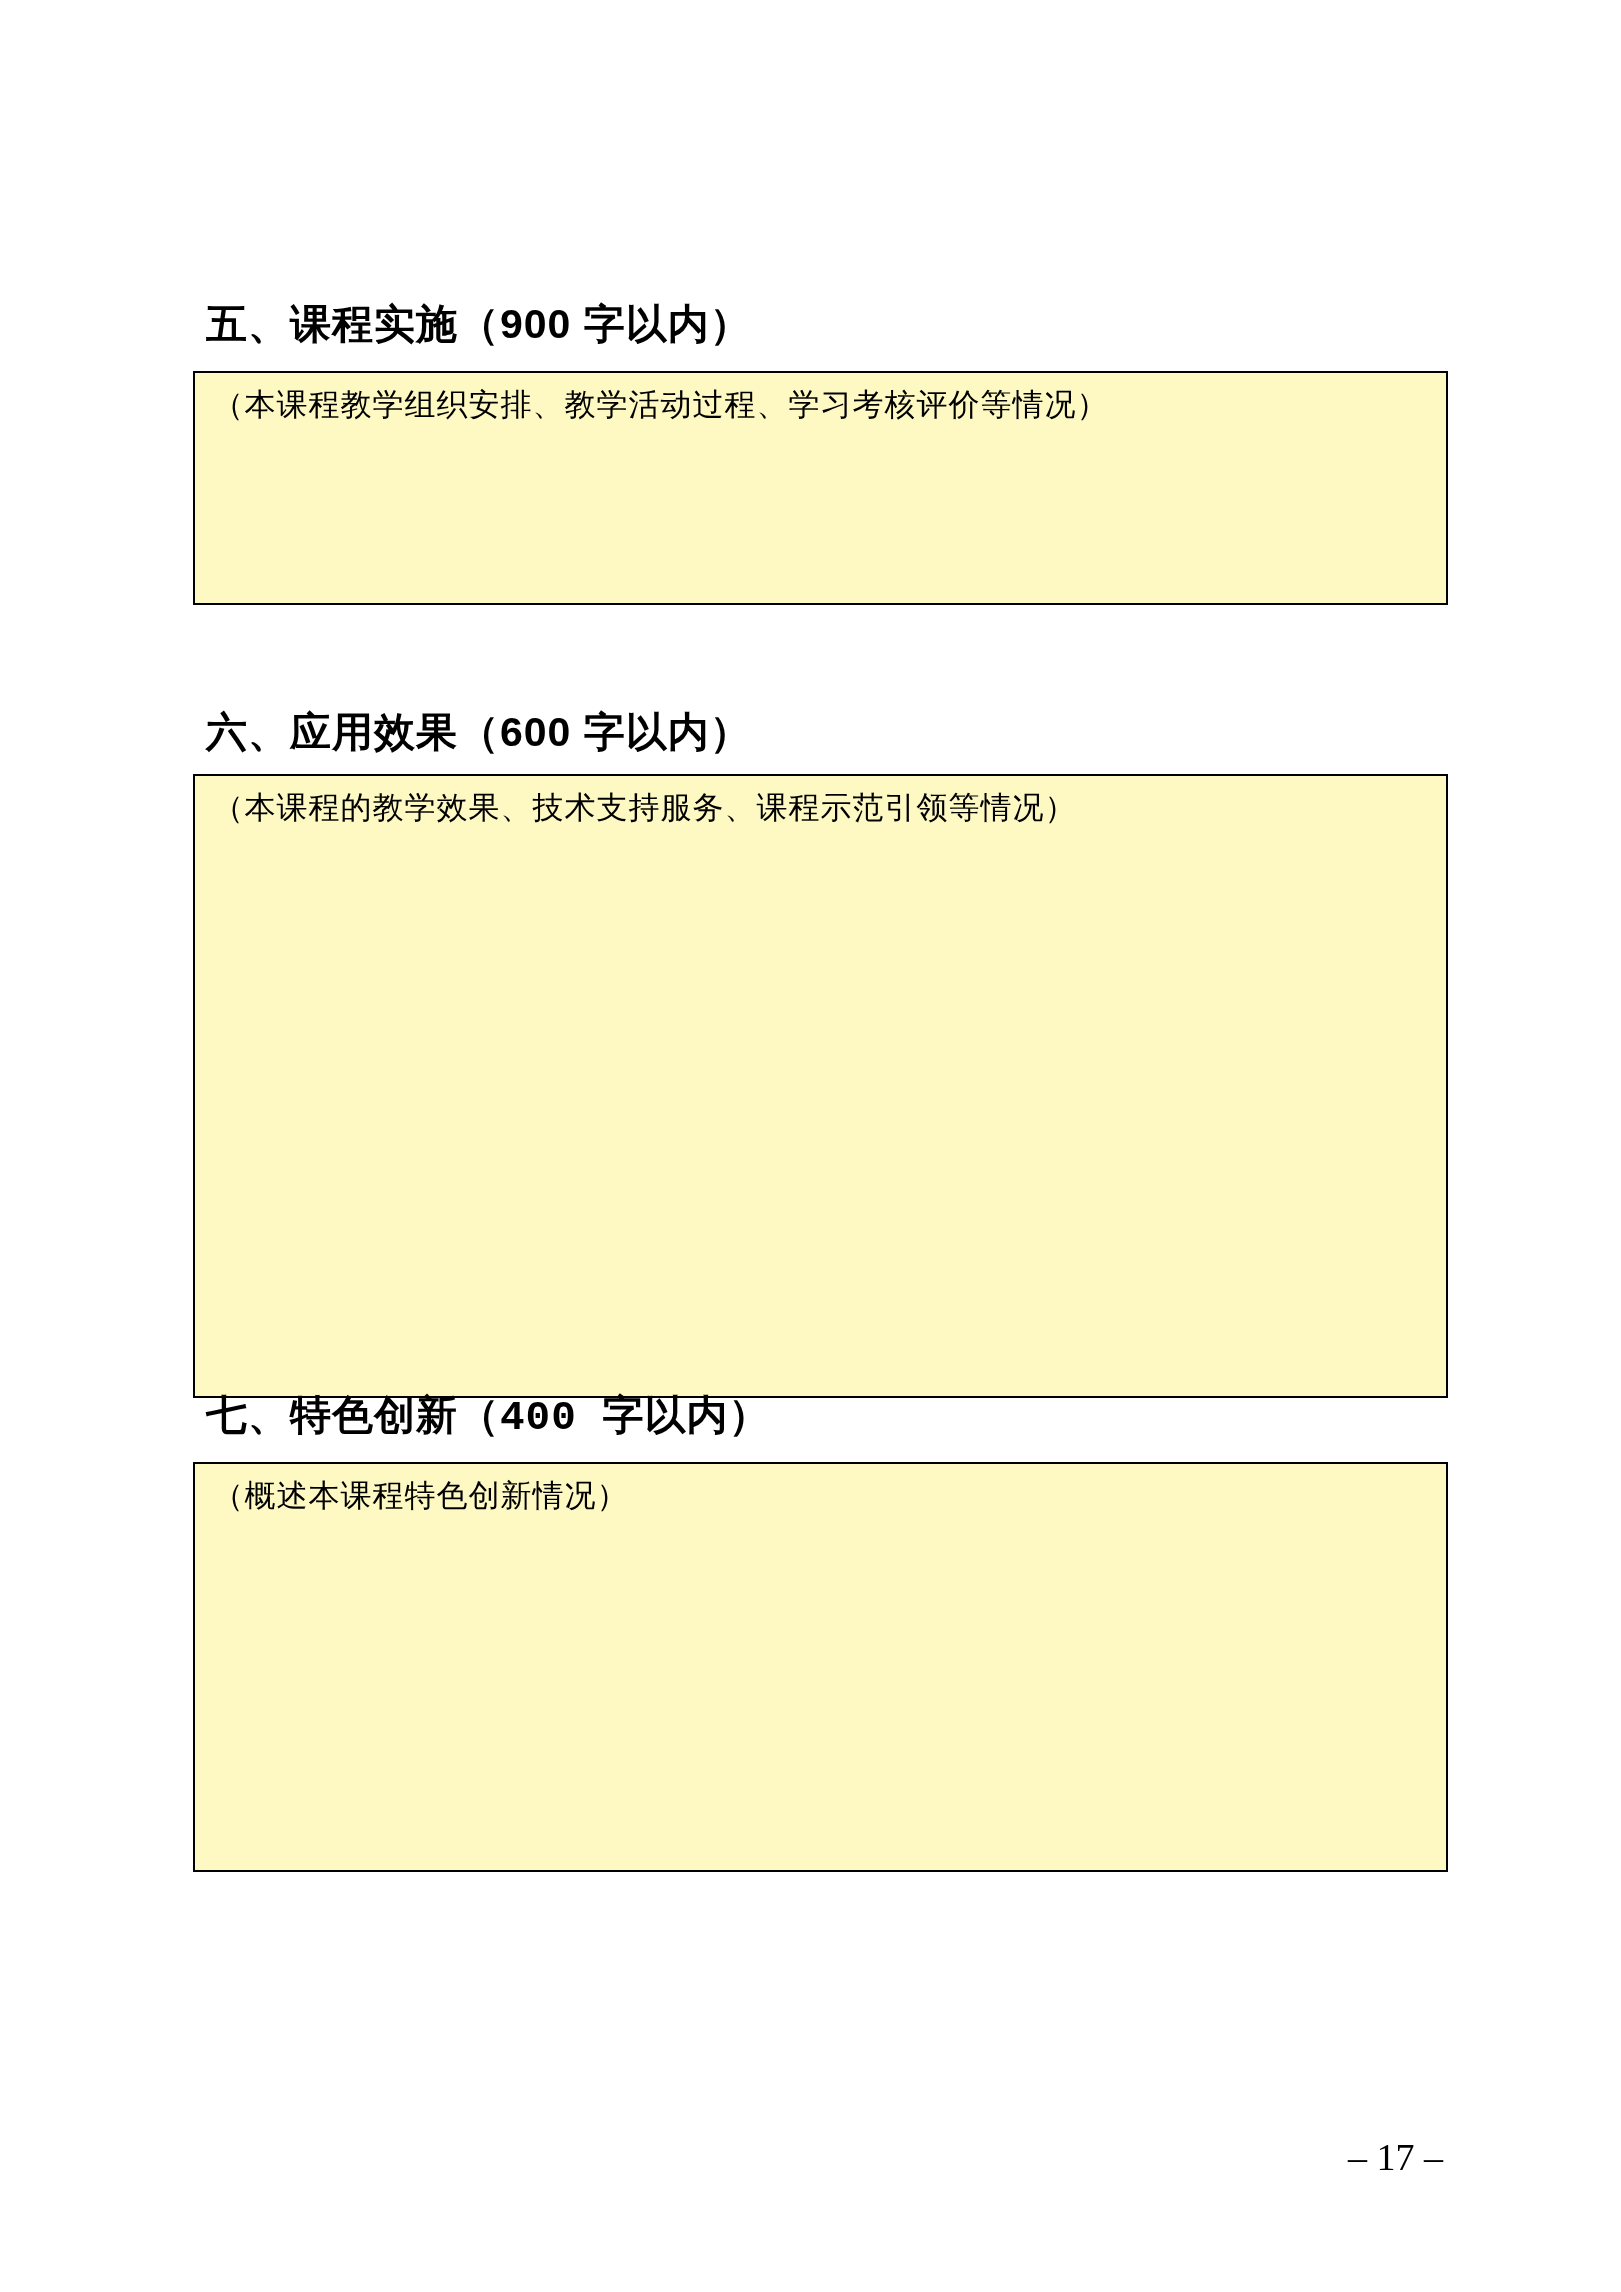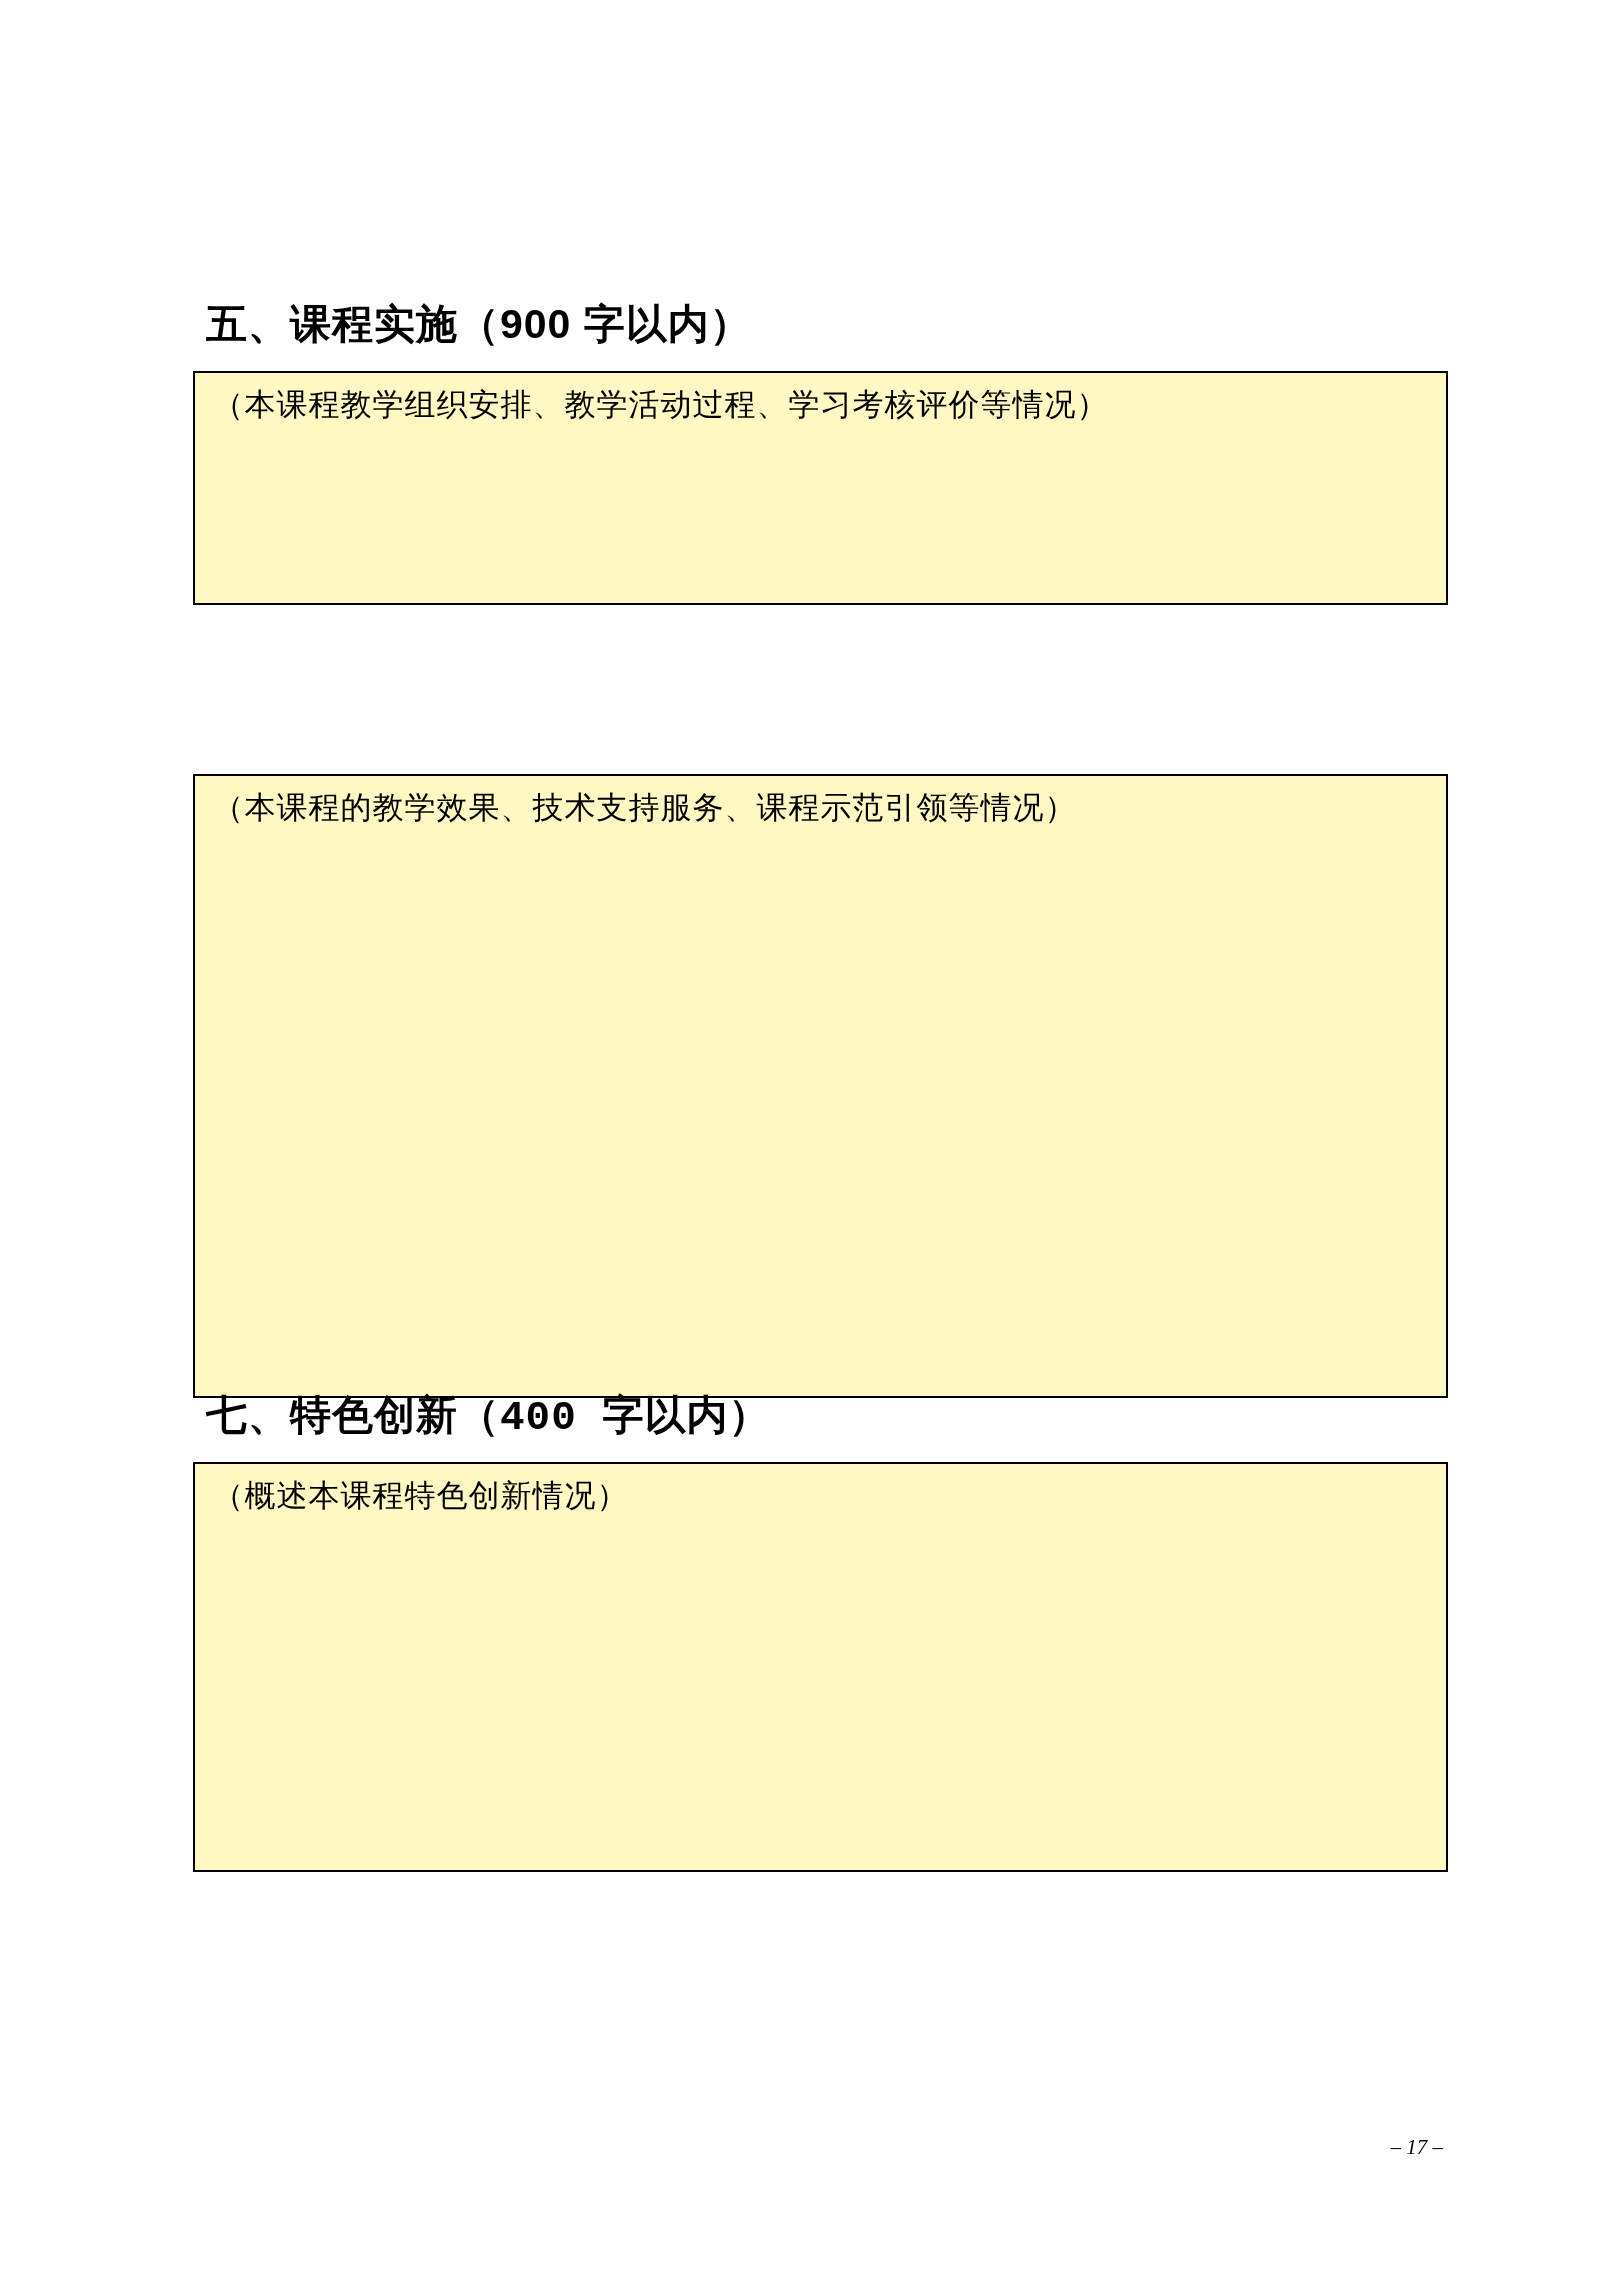--- a/index.html
+++ b/index.html
@@ -40,44 +40,44 @@
     font-size: 31px;
     line-height: 1.45;
     color: #000000;
     letter-spacing: 1px;
     font-family: "Liberation Serif", "DejaVu Serif", serif;
   }
   .page-number {
     position: absolute;
     top: 2135px;
     right: 178px;
-    font-size: 21px;
+    font-size: 38px;
     line-height: 1.2;
     color: #000000;
     font-family: "Liberation Serif", "DejaVu Serif", serif;
-    font-style: italic;
   }
   
   .t1 { top: 302px; }
   .b1 { top: 371px; height: 234px; }
   .t2 { top: 710px; }
   .b2 { top: 774px; height: 624px; }
   .t3 { top: 1396px; font-family: Liberation Mono, monospace; }
   .b3 { top: 1462px; height: 410px; }
 </style>
 </head>
 <body>
 
 <div class="page">
 
   <div class="sec-title t1">五、课程实施（900 字以内）</div>
   <div class="answer-box b1">
     <div class="hint-text">（本课程教学组织安排、教学活动过程、学习考核评价等情况）</div>
   </div>
 
+  <div class="sec-title t2">六、应用效果（600 字以内）</div>
   <div class="answer-box b2">
     <div class="hint-text">（本课程的教学效果、技术支持服务、课程示范引领等情况）</div>
   </div>
 
   <div class="sec-title t3">七、特色创新（400 字以内）</div>
   <div class="answer-box b3">
     <div class="hint-text">（概述本课程特色创新情况）</div>
   </div>
 
   <div class="page-number">– 17 –</div>

